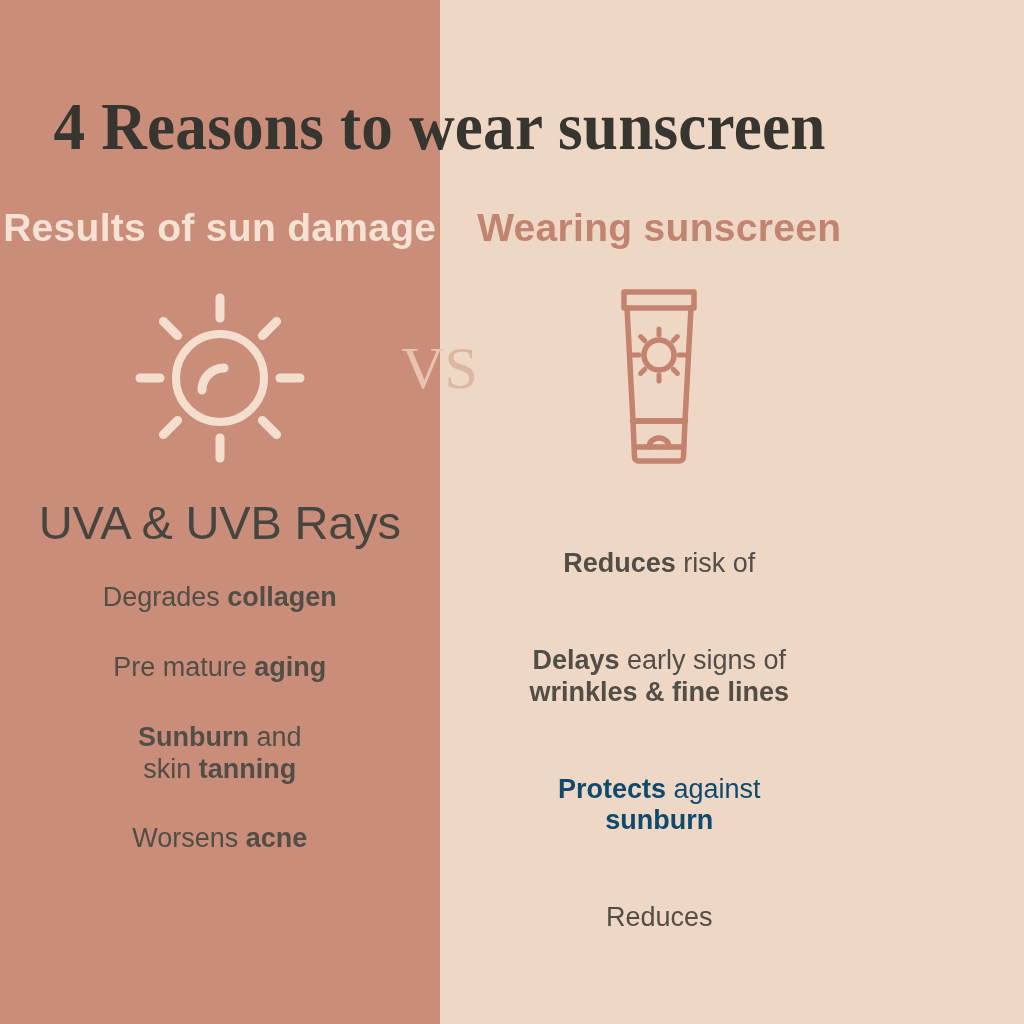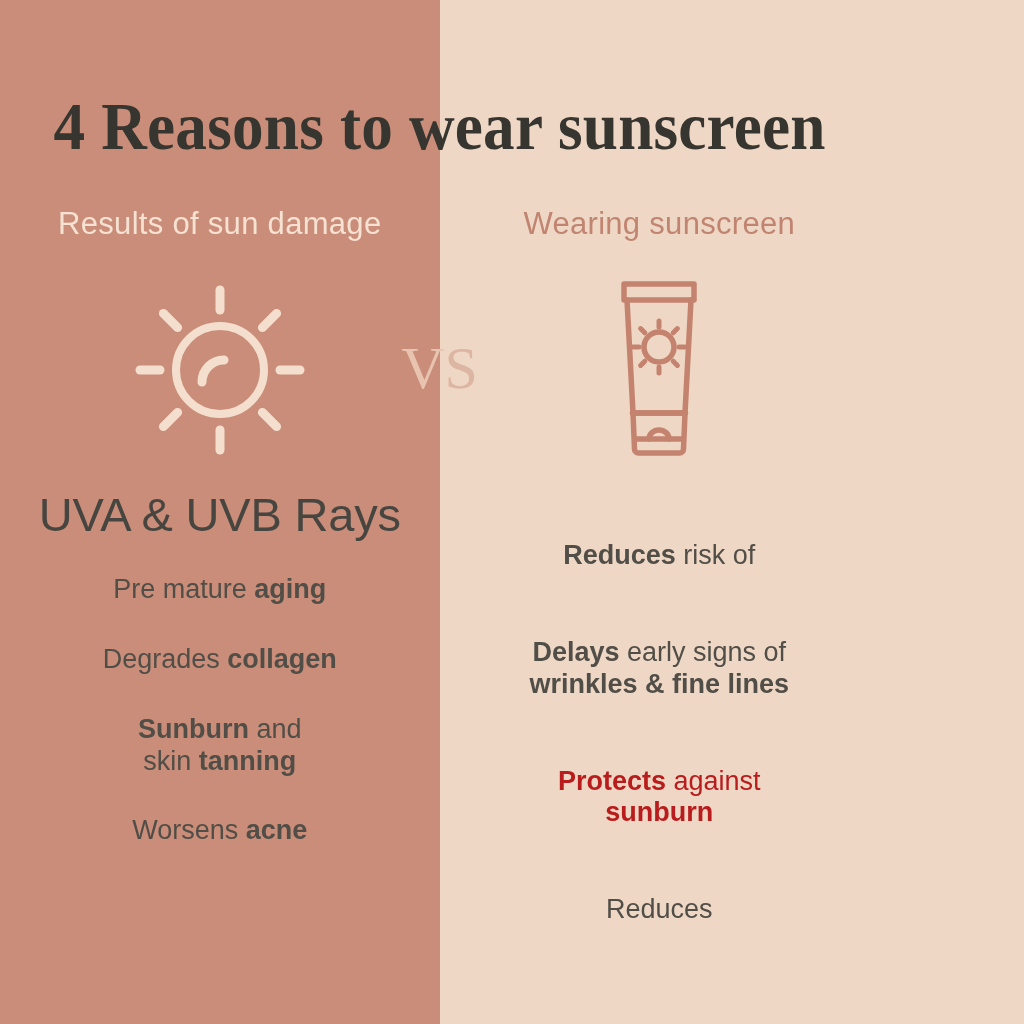--- a/index.html
+++ b/index.html
@@ -77,22 +77,22 @@
   .col {
     width:50%;
     position:relative;
     display:flex;
     flex-direction:column;
     align-items:center;
   }
 
   .sub {
     margin-top:208px;
-    font-size:31px;
-    font-weight:400;
+    font-size:39px;
+    font-weight:700;
     letter-spacing:0.3px;
     line-height:1;
   }
   .col-left .sub  { color:#F6E2D2; }
   .col-right .sub { color:#C08471; }
 
   
   .icon-wrap {
     margin-top:36px;
     height:190px;
@@ -171,22 +171,22 @@
               <line x1="144.6" y1="31.4" x2="130.4" y2="45.6" stroke-width="9"></line>
               <line x1="45.6" y1="130.4" x2="31.4" y2="144.6" stroke-width="9"></line>
             </g>
           </svg>
         </span>
       </div>
 
       <div class="head" style="color: rgb(71, 69, 64);">UVA &amp; UVB Rays</div>
 
       <div class="list">
+        <div class="item" style="color: rgb(81, 78, 71);"><span>Degrades </span><b>collagen</b></div>
         <div class="item" style="color: rgb(81, 78, 71);"><span>Pre mature </span><b>aging</b></div>
-        <div class="item" style="color: rgb(81, 78, 71);"><span>Degrades </span><b>collagen</b></div>
         <div class="item" style="color: rgb(81, 78, 71);"><b>Sunburn</b><span> and</span><br><span>skin </span><b>tanning</b></div>
         <div class="item" style="color: rgb(81, 78, 71);"><span>Worsens </span><b>acne</b></div>
       </div>
     </div>
 
     <div class="col col-right">
       <div class="sub" style="color: rgb(192, 132, 113);">Wearing sunscreen</div>
 
       <div class="icon-wrap">
         <span>
@@ -217,19 +217,19 @@
               </g>
             </g>
           </svg>
         </span>
       </div>
 
 
       <div class="list">
         <div class="item" style="color: rgb(81, 78, 71);"><b>Reduces</b><span> risk of</span><br></div>
         <div class="item" style="color: rgb(81, 78, 71);"><b>Delays</b><span> early signs of</span><br><b>wrinkles &amp; fine lines</b></div>
-        <div class="item" style="color: #b91c1c;"><b>Protects</b><span> against</span><br><b>sunburn</b></div>
+        <div class="item" style="color: #0c4a6e;"><b>Protects</b><span> against</span><br><b>sunburn</b></div>
         <div class="item" style="color: rgb(81, 78, 71);"><span>Reduces</span><br></div>
       </div>
     </div>
 
   </div>
 </div>
 
 </body></html>

